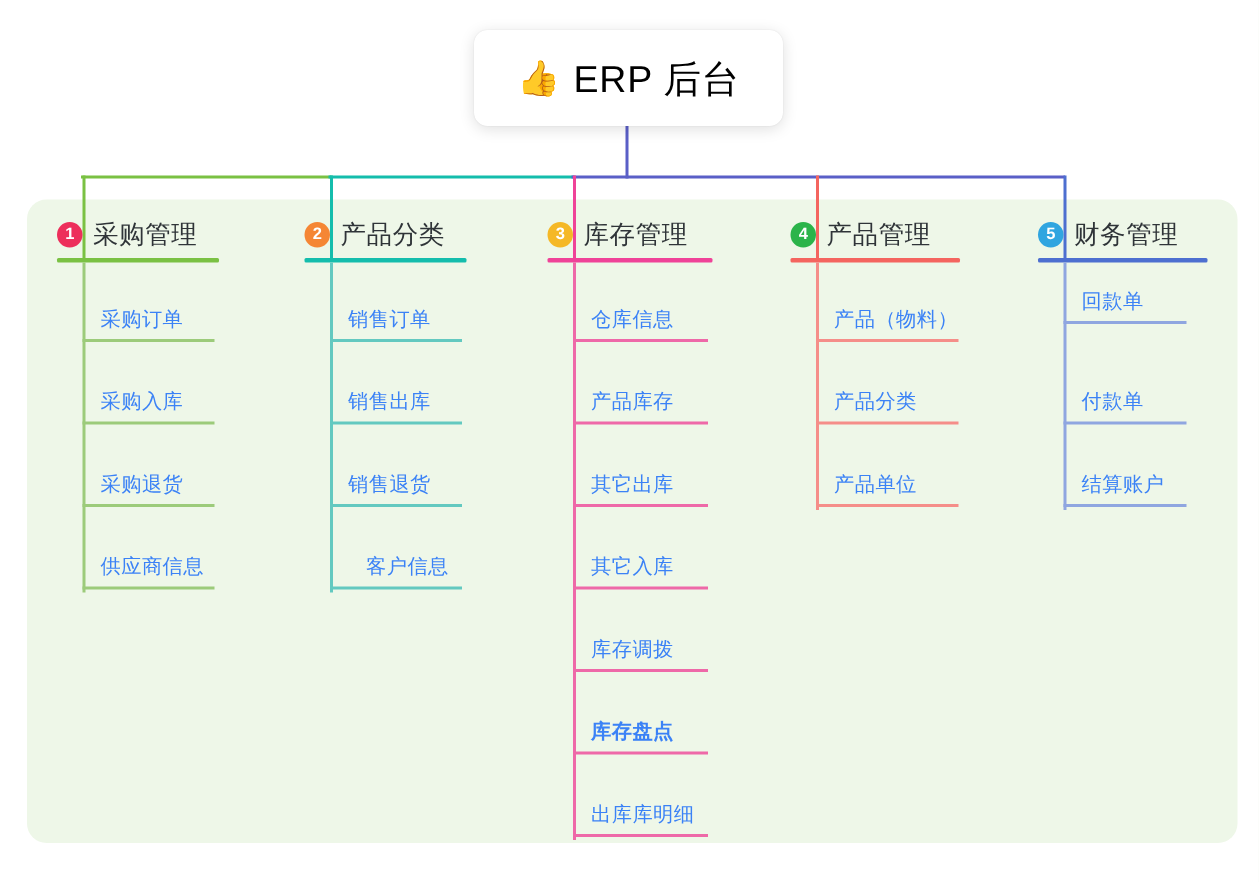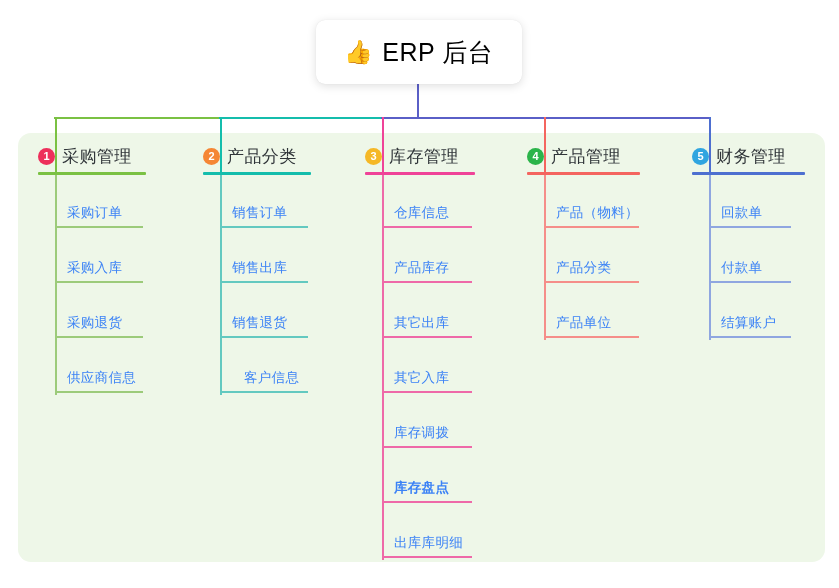--- a/index.html
+++ b/index.html
@@ -249,21 +249,21 @@
           <div class="leaf-rule" style="width: 95px; background: rgb(245, 142, 137);"></div>
         </div>
       </div>
       <div class="column" style="left: 692px;">
         <div class="col-head">
           <span class="badge" style="background: rgb(48, 165, 224);">5</span>
           <span class="col-title">财务管理</span>
         </div>
         <div class="head-rule" style="left: 0px; top: 28px; width: 113px; background: rgb(77, 111, 208);"></div>
         <div class="trunk" style="left: 17px; top: 31px; height: 165px; background: rgb(143, 166, 224);"></div>
-        <div class="leaf" style="left: 17px; top: 50px; width: 82px; height: 34px;">
+        <div class="leaf" style="left: 17px; top: 38px; width: 82px; height: 34px;">
           <span class="leaf-label" style="left: 12px;">回款单</span>
           <div class="leaf-rule" style="width: 82px; background: rgb(143, 166, 224);"></div>
         </div>
         <div class="leaf" style="left: 17px; top: 105px; width: 82px; height: 34px;">
           <span class="leaf-label" style="left: 12px;">付款单</span>
           <div class="leaf-rule" style="width: 82px; background: rgb(143, 166, 224);"></div>
         </div>
         <div class="leaf" style="left: 17px; top: 160px; width: 82px; height: 34px;">
           <span class="leaf-label" style="left: 12px;">结算账户</span>
           <div class="leaf-rule" style="width: 82px; background: rgb(143, 166, 224);"></div>

